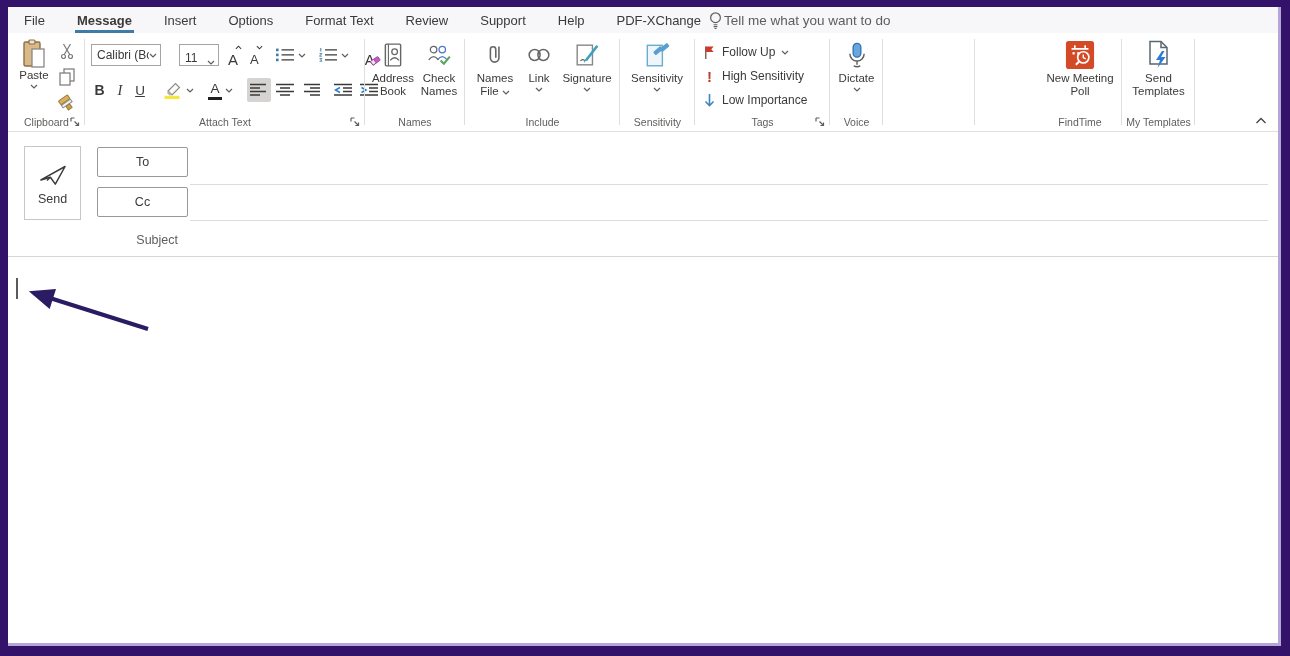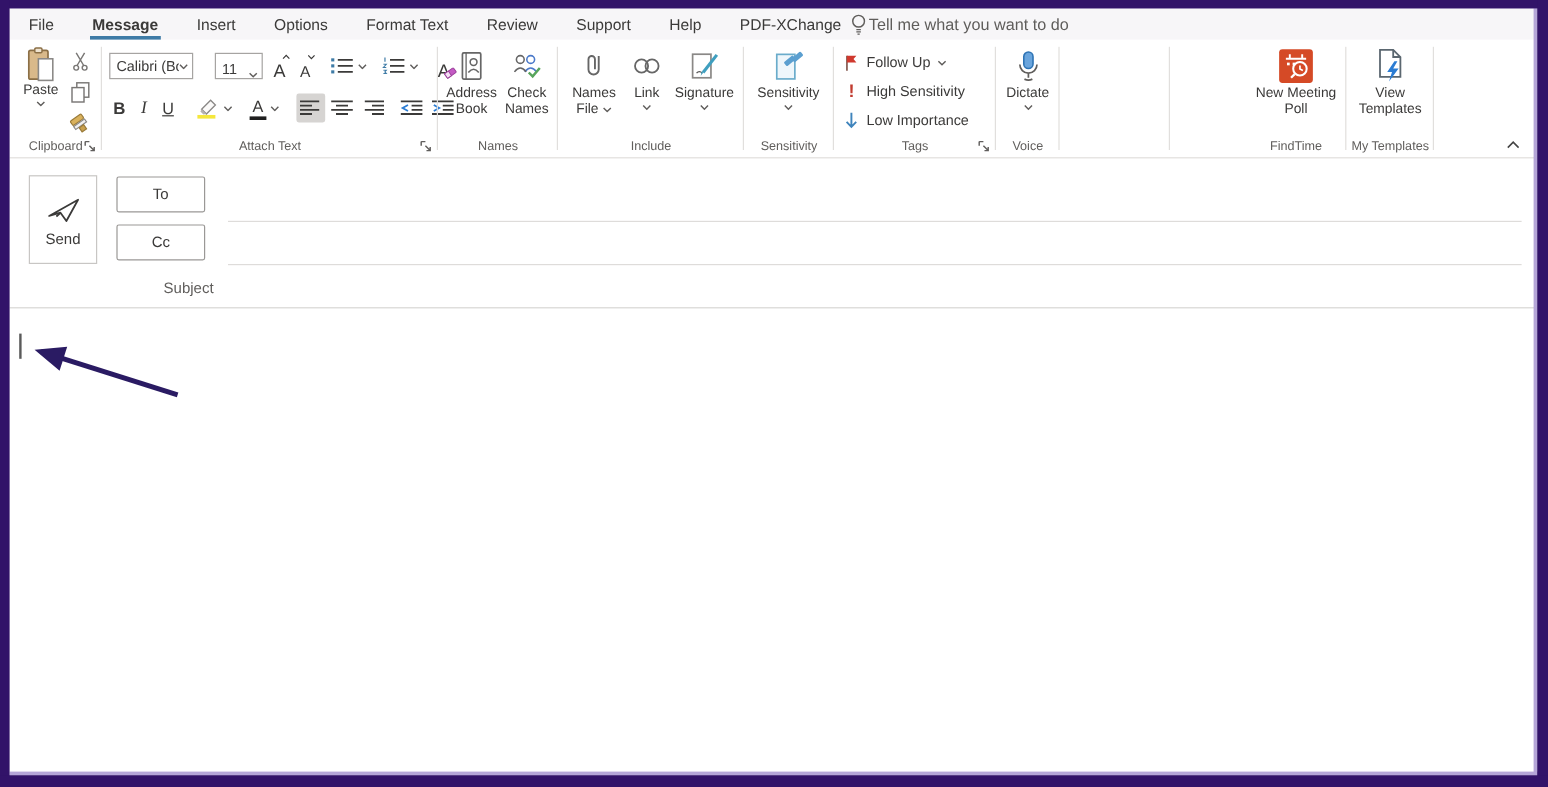--- a/index.html
+++ b/index.html
@@ -65,21 +65,21 @@
   
   .tagrow { position:absolute; left:8px; height:22px; display:flex; align-items:center; gap:6px; font-size:12px; color:#3b3a39; }
 
   .collapse { position:absolute; right:12px; bottom:4px; width:16px; height:12px; display:flex; align-items:center; justify-content:center; }
 
   
   .composehdr { position:absolute; left:8px; top:132px; width:1273px; height:125px; background:#fff; z-index:3; }
   .send-btn { position:absolute; left:16px; top:14px; width:57px; height:74px; background:#fff; border:1px solid #c8c6c4;
               display:flex; flex-direction:column; align-items:center; justify-content:center; gap:6px; }
   .send-label { font-size:12.5px; color:#3b3a39; }
-  .tocc { position:absolute; left:89px; width:74px; height:30px; border:1px solid #9a9896; border-radius:2px; background:#fff;
+  .tocc { position:absolute; left:89px; width:91px; height:30px; border:1px solid #9a9896; border-radius:2px; background:#fff;
           display:flex; align-items:center; justify-content:center; font-size:12.5px; color:#3b3a39; }
   .to-btn { top:15px; } .cc-btn { top:55px; }
   .fieldline { position:absolute; left:182px; width:1078px; height:1px; background:#dedcda; }
   .to-line { top:52px; } .cc-line { top:88px; }
   .to-input { position:absolute; left:182px; top:16px; width:1078px; height:36px; }
   .cc-input { position:absolute; left:182px; top:54px; width:1078px; height:34px; }
   .subject-label { position:absolute; left:89px; top:101px; width:81px; text-align:right; font-size:12.5px; color:#605e5c; }
   .subject-input { position:absolute; left:182px; top:94px; width:1078px; height:26px; }
   .hdr-divider { position:absolute; left:0; top:124px; width:1273px; height:1px; background:#d8d6d4; }
 
@@ -469,21 +469,21 @@
 
     <div class="group" style="left:1114px; width:73px;">
       <div class="bigbtn" style="left:5px; width:63px;">
         <span class="ic">
           <svg width="26" height="30" viewBox="0 0 26 30">
               <path d="M4 1.5 H15 L21 7.5 V24 H4 Z" fill="#fff" stroke="#5b6770" stroke-width="1.5"></path>
               <path d="M15 1.5 V7.5 H21" fill="none" stroke="#5b6770" stroke-width="1.5"></path>
               <path d="M16 11 L10 20 h4 l-2.5 8 L19.5 17 h-4.5 L18.5 11 Z" fill="#2b7cd3"></path>
             </svg>
         </span>
-        <span class="blabel">View Templates</span>
+        <span class="blabel">Send Templates</span>
       </div>
       <span class="glabel">My Templates</span>
     </div>
 
     <div class="group nosep" style="left:1187px; width:86px;"></div>
 
     <span class="collapse">
       <svg width="12" height="8" viewBox="0 0 12 8">
           <path d="M1.5 6 L6 1.5 L10.5 6" fill="none" stroke="#444" stroke-width="1.3"></path>
         </svg>

